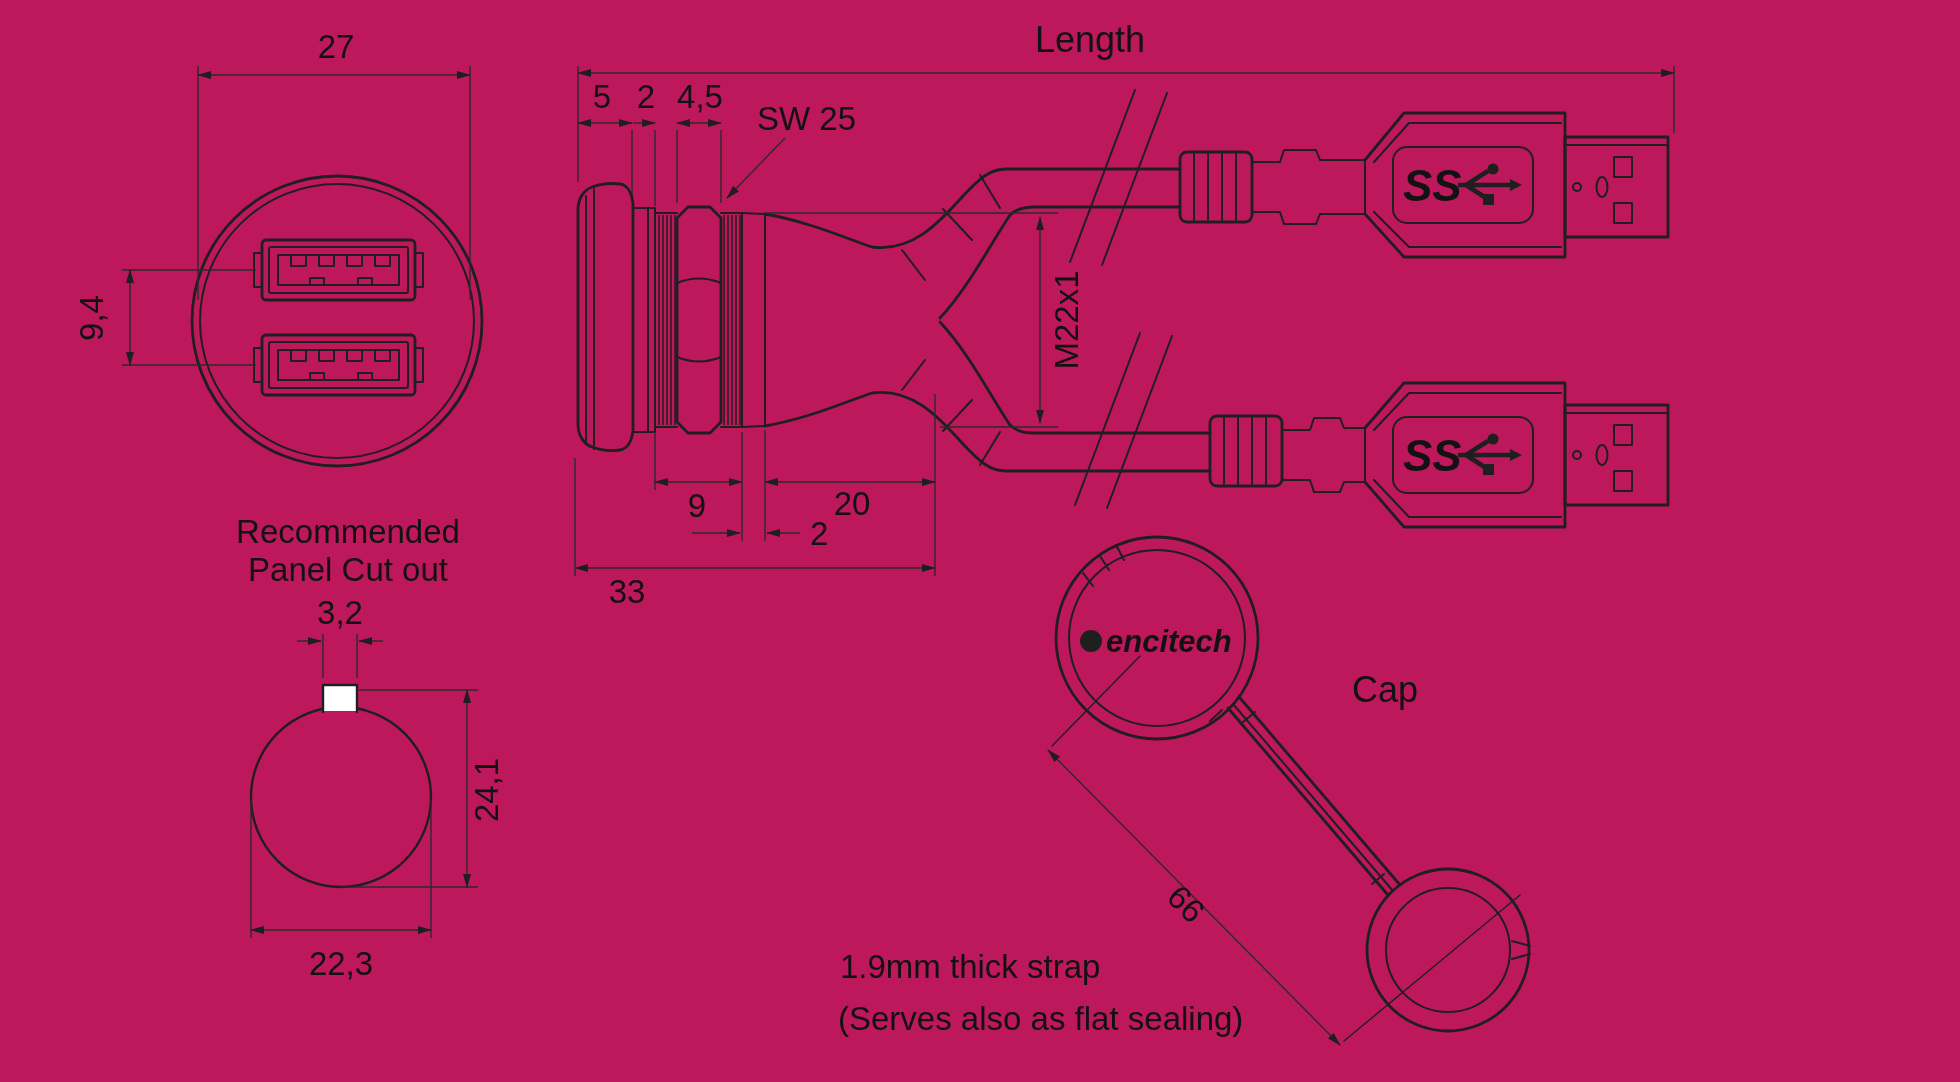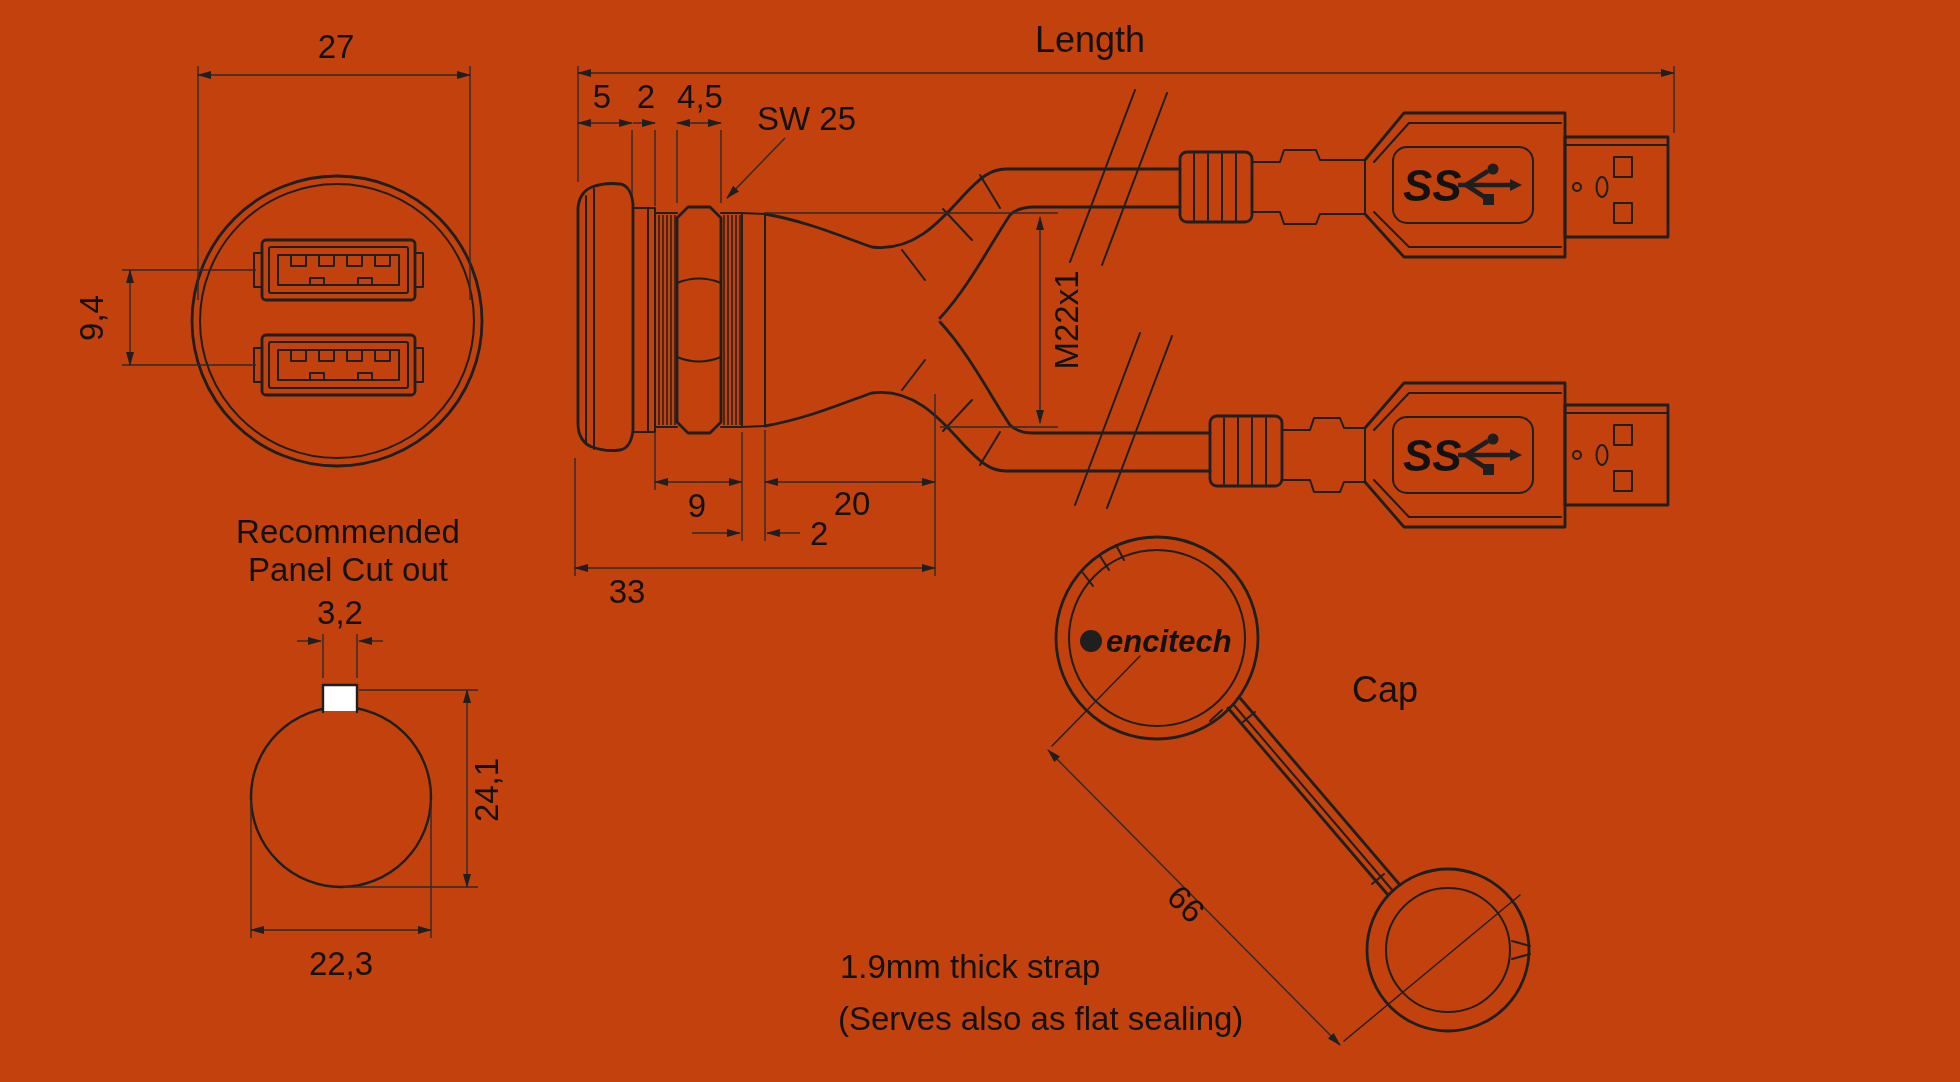--- a/index.html
+++ b/index.html
@@ -1,16 +1,16 @@
 <!DOCTYPE html>
 <html><head>
 <meta charset="utf-8">
 <style>
   html,body{margin:0;padding:0;background:#fff;}
-  .canvas{position:relative;width:1960px;height:1082px;background:#c2410c;overflow:hidden;
+  .canvas{position:relative;width:1960px;height:1082px;background:#be185d;overflow:hidden;
           font-family:"Liberation Sans",sans-serif;text-align:center;}
   svg{position:absolute;left:0;top:0;}
   .ln  {fill:none;stroke:#1f1f1f;stroke-width:2.8;stroke-linecap:round;stroke-linejoin:round;}
   .ln2 {fill:none;stroke:#1f1f1f;stroke-width:2.0;stroke-linecap:round;stroke-linejoin:round;}
   .thin{fill:none;stroke:#1f1f1f;stroke-width:1.4;stroke-linecap:round;}
   .dim {fill:none;stroke:#2b2b2b;stroke-width:1.4;stroke-linecap:butt;}
   .hatch{fill:none;stroke:#1f1f1f;stroke-width:1.5;}
   .txt {fill:#121212;font-size:33px;font-family:"Liberation Sans",sans-serif;}
   .big {font-size:36px;}
   .logo{fill:#121212;font-size:31px;font-weight:bold;font-style:italic;}

